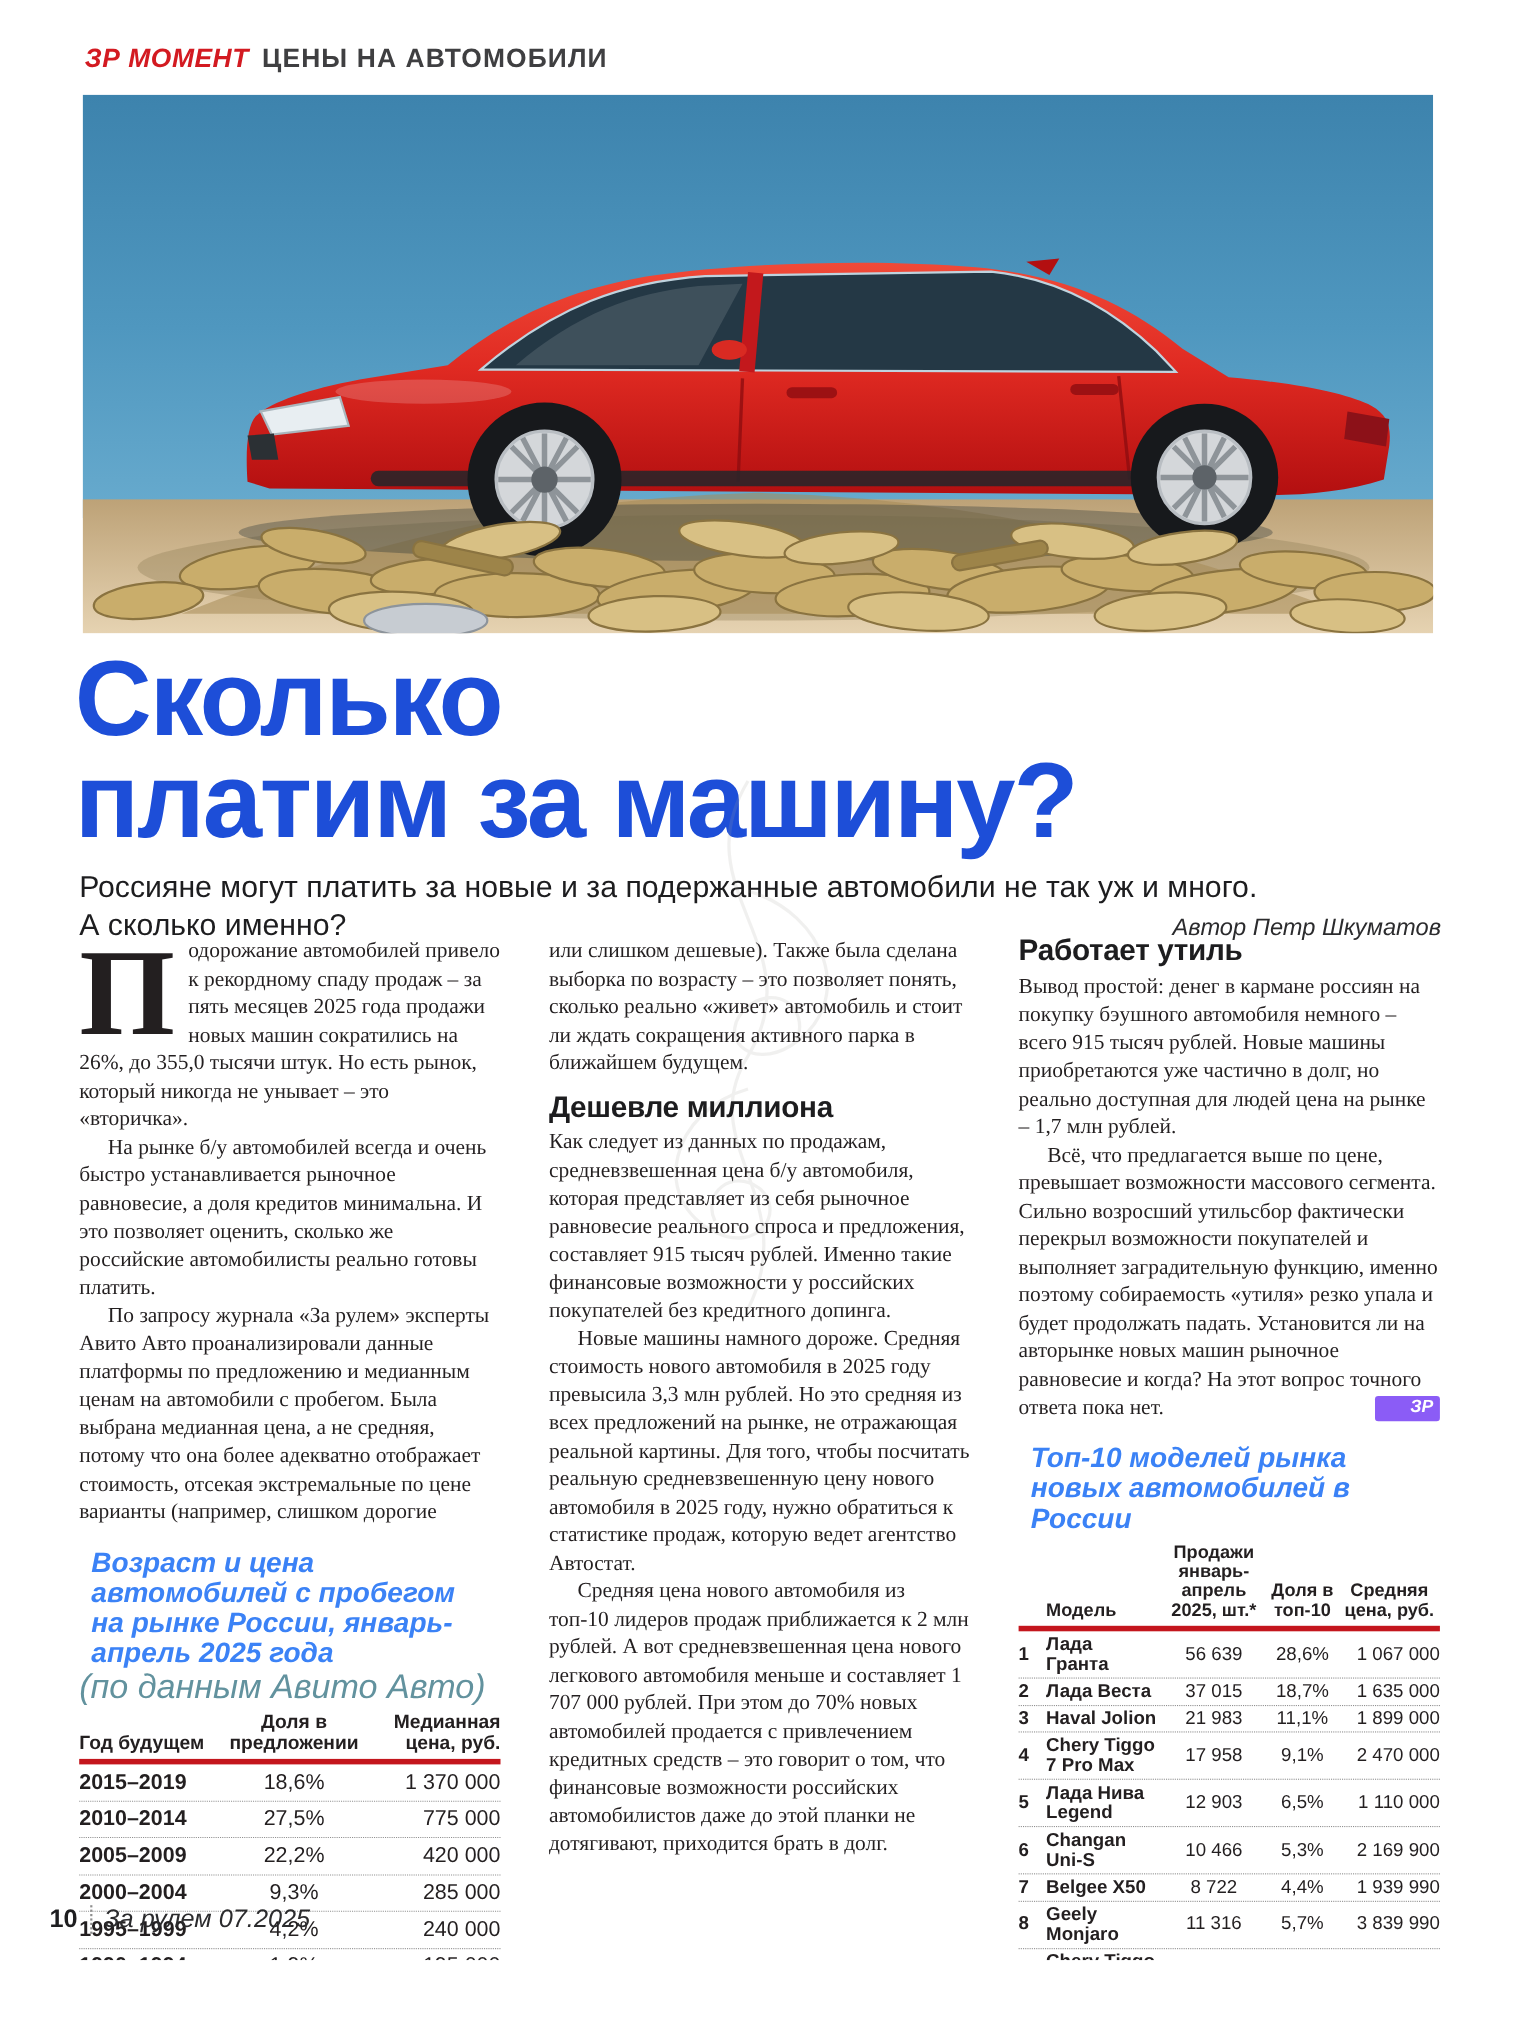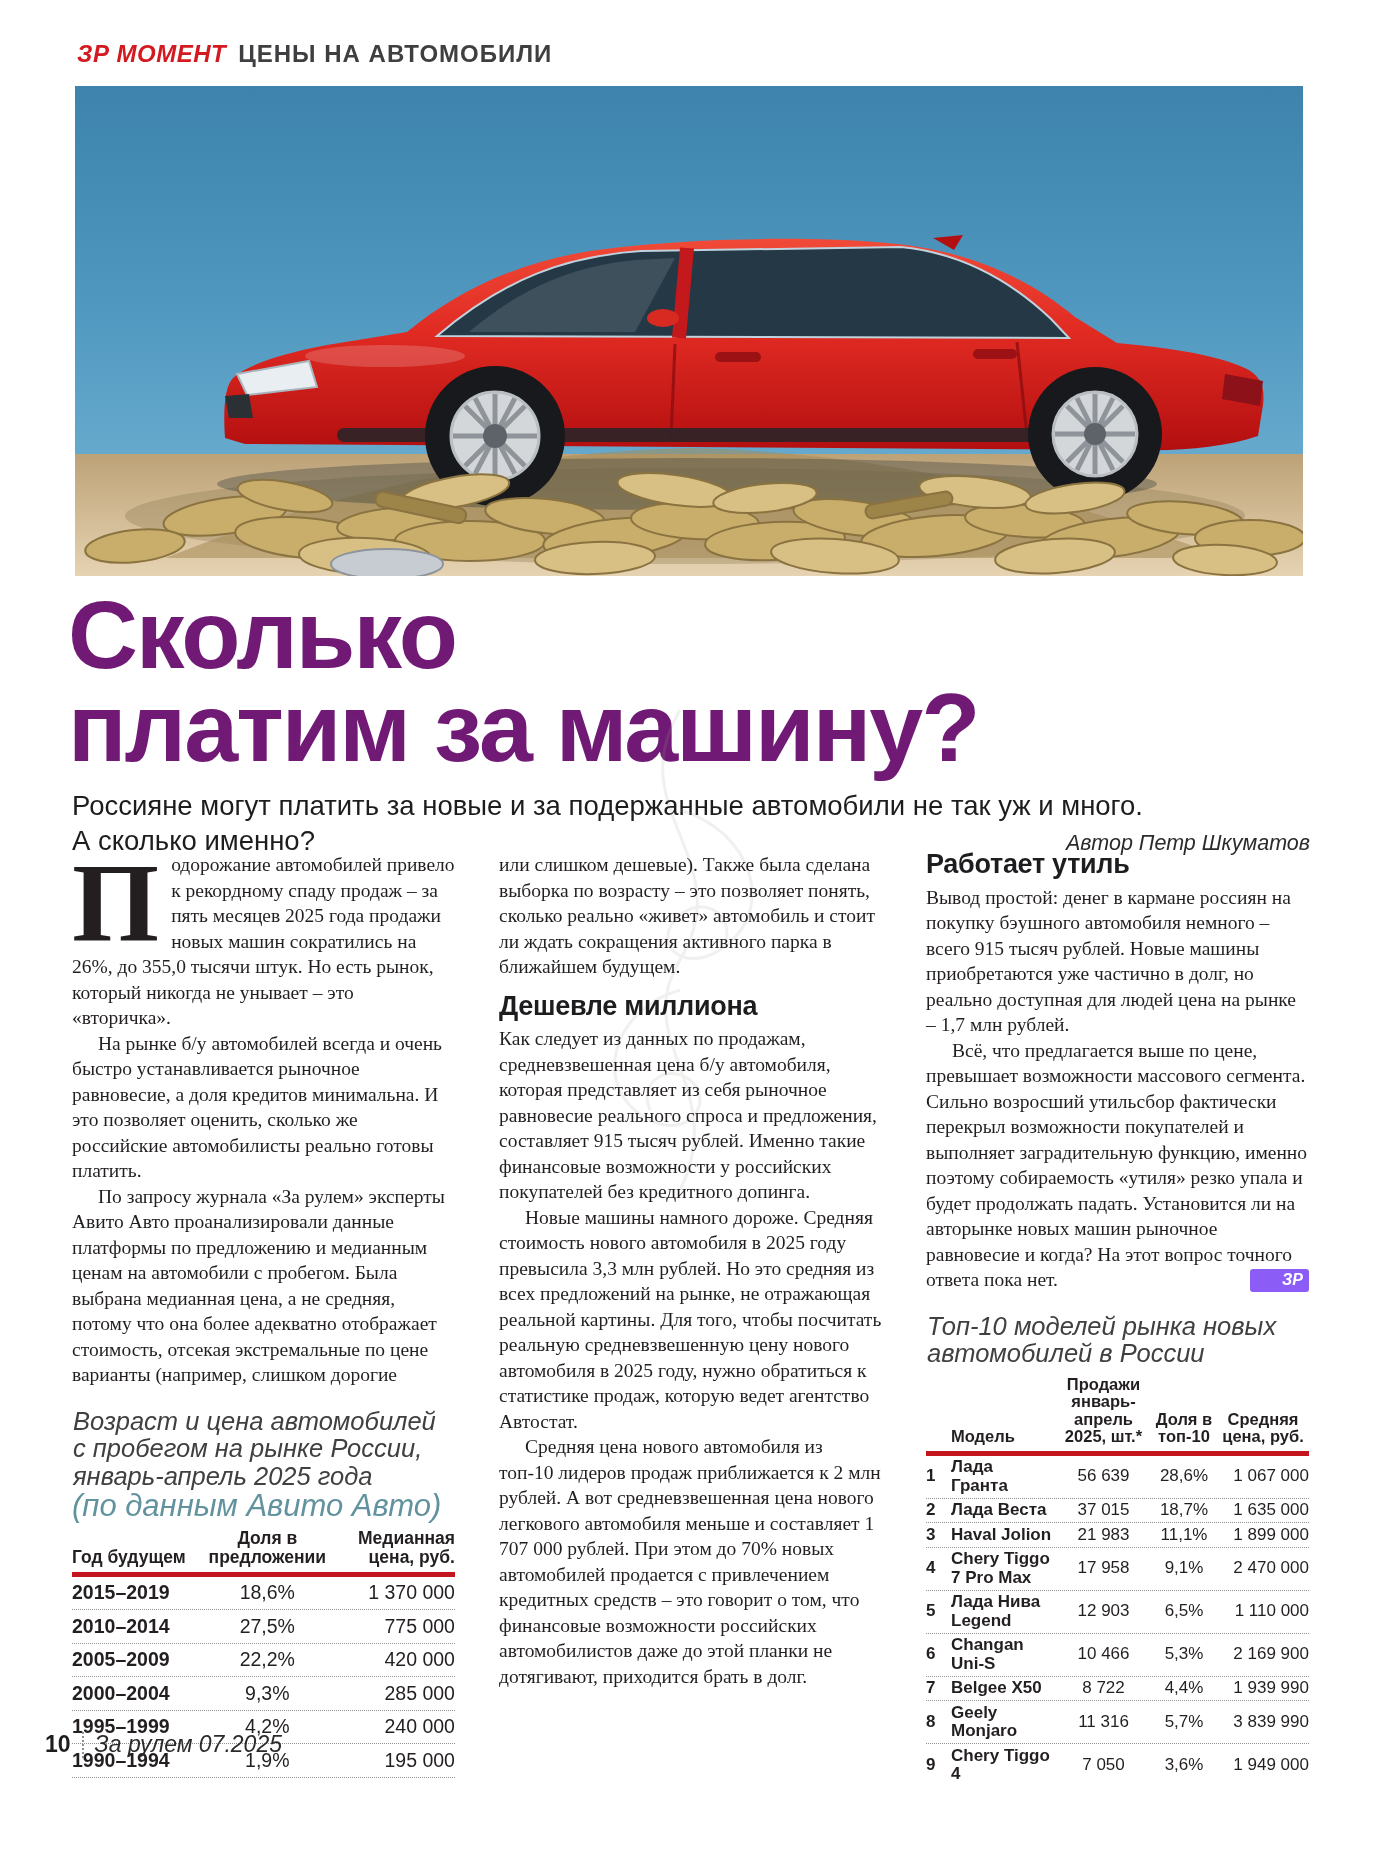--- a/index.html
+++ b/index.html
@@ -11,21 +11,21 @@
           font-size:24px;letter-spacing:.5px;white-space:nowrap;}
   .kicker-brand{color:#d31a21;font-weight:bold;font-style:italic;margin-right:12px;}
   .kicker-topic{color:#3f3f41;font-weight:bold;letter-spacing:1px;}
 
   
   .photo{position:absolute;top:86px;left:75px;width:1228px;height:490px;overflow:hidden;}
   .photo svg{display:block;}
 
   
   .headline{position:absolute;top:588px;left:68px;width:1270px;
-            font-family:"Liberation Sans",sans-serif;font-weight:bold;color:#701a75;
+            font-family:"Liberation Sans",sans-serif;font-weight:bold;color:#1d4ed8;
             font-size:97px;line-height:93px;letter-spacing:-2px;}
 
   
   .standfirst{position:absolute;top:788px;left:72px;width:1238px;
               font-family:"Liberation Sans",sans-serif;font-size:27.5px;line-height:35px;color:#1d1d1f;}
   .standfirst-row{display:flex;justify-content:space-between;align-items:baseline;}
   .author{font-size:21.5px;font-style:italic;color:#2b2b2d;}
 
   
   .columns{position:absolute;top:852px;left:72px;width:1237px;display:flex;gap:44px;}
@@ -34,22 +34,22 @@
   p.indent{text-indent:26px;}
   .dropcap{float:left;font-weight:bold;font-size:112px;line-height:86px;padding:8px 12px 0 0;color:#231f20;}
   .subhead{font-family:"Liberation Sans",sans-serif;font-weight:bold;font-size:27px;
            color:#1d1d1f;margin:14px 0 7px;letter-spacing:-.3px;}
   .p-end{position:relative;}
   .endmark{position:absolute;right:0;bottom:1px;background:#8b5cf6;color:#fff;
            font-family:"Liberation Sans",sans-serif;font-weight:bold;font-style:italic;
            font-size:16px;line-height:16px;padding:3px 6px 4px;border-radius:3px;}
 
   
-  .table-title{font-family:"Liberation Sans",sans-serif;font-weight:normal;font-style:italic;
-               color:#404040;font-size:25.5px;line-height:27.5px;margin:20px 1px 2px;}
+  .table-title{font-family:"Liberation Sans",sans-serif;font-weight:bold;font-style:italic;
+               color:#3b82f6;font-size:25.5px;line-height:27.5px;margin:20px 11px 2px;}
   .table-source{font-family:"Liberation Sans",sans-serif;font-style:italic;color:#62929e;
                 font-size:31px;margin:3px 0 10px;}
   .dtable{font-family:"Liberation Sans",sans-serif;}
   .rule{height:5px;background:#c4161d;}
 
   .t1-head{display:flex;align-items:flex-end;font-weight:bold;font-size:17.5px;line-height:19px;padding-bottom:5px;}
   .t1-row{display:flex;align-items:center;padding:3.5px 0;border-bottom:1.5px dotted #8f8f8f;font-size:19.5px;}
   .t1-row:last-child{border-bottom:none;}
   .c-year{width:35%;}  .t1-row .c-year{font-weight:bold;}
   .c-share{width:32%;text-align:center;}

